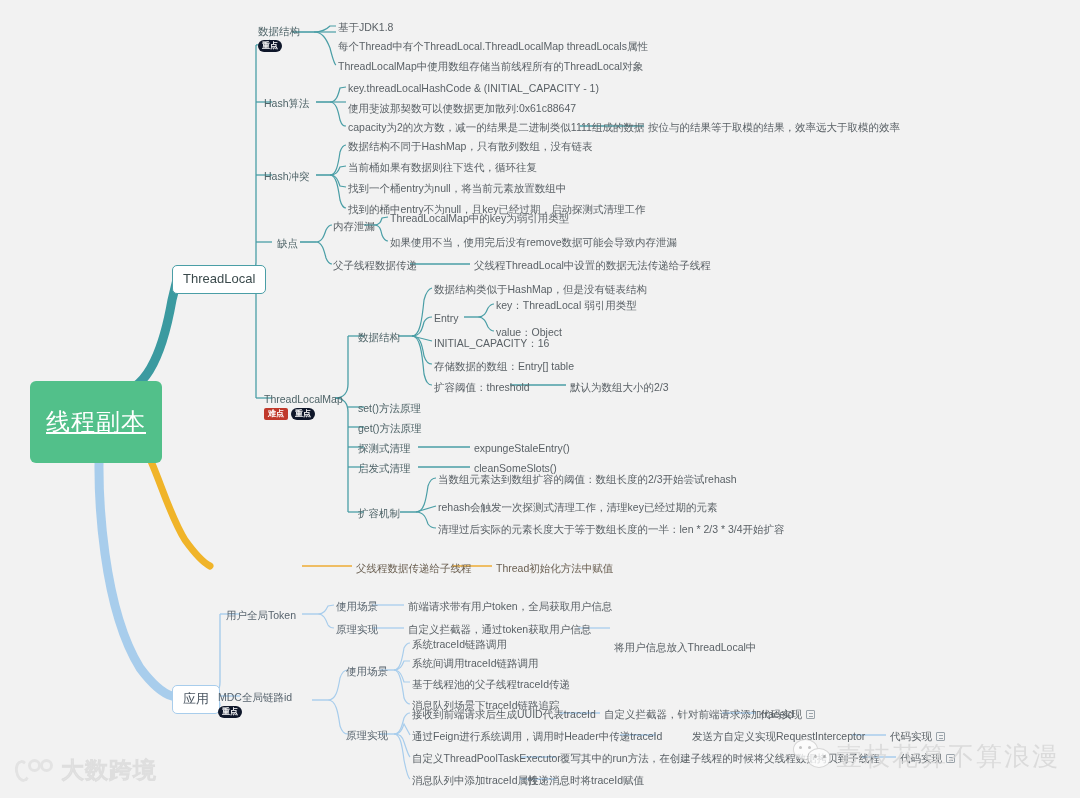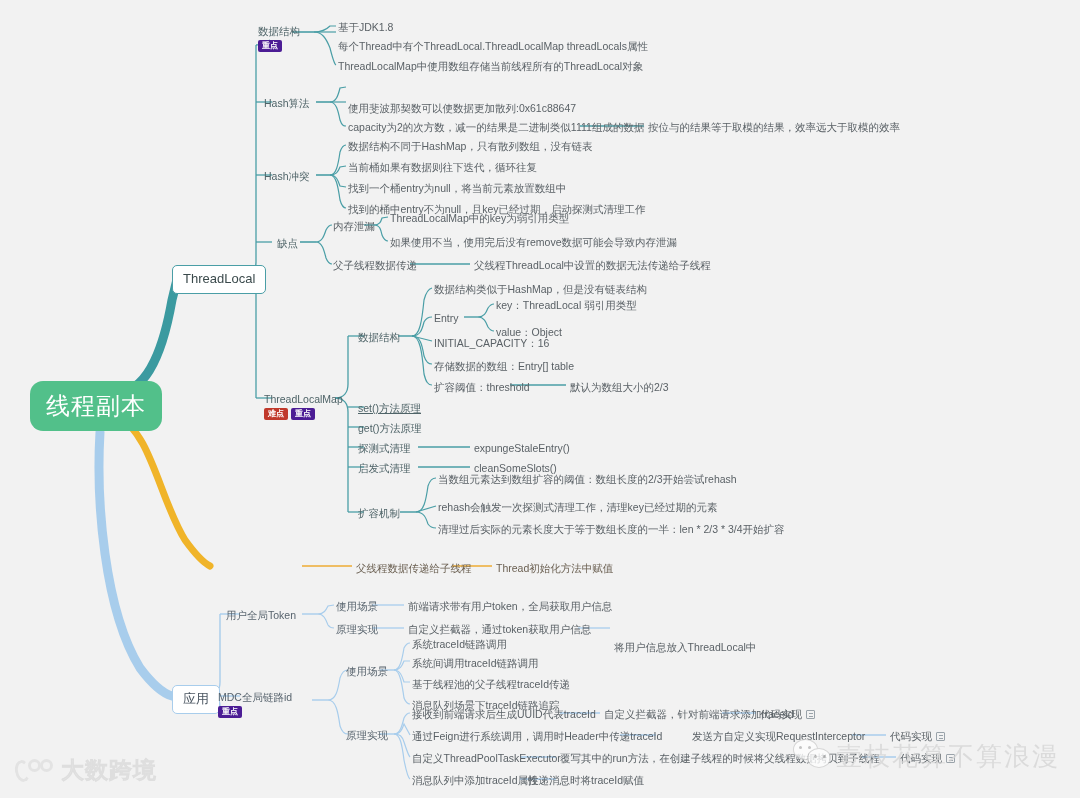--- a/index.html
+++ b/index.html
@@ -22,23 +22,24 @@
   .node {
     position: absolute;
     white-space: nowrap;
     line-height: 1.15;
   }
   
   .root {
     background: #52c08a;
     color: #ffffff;
     font-size: 24px;
-    padding: 11px 16px;
-    border-radius: 13px;
+    padding: 27px 16px;
+    border-radius: 6px;
     letter-spacing: 1px;
+    text-decoration: underline;
   }
   
   .l1 {
     font-size: 13px;
     padding: 6px 10px;
     border-radius: 5px;
     background: #ffffff;
     border: 1.4px solid #4aa3a8;
     color: #444;
   }
@@ -58,21 +59,21 @@
   .badges { margin-top: 2px; display: flex; gap: 3px; }
   .badge {
     display: inline-block;
     font-size: 8px;
     line-height: 1;
     padding: 2px 4px;
     border-radius: 2px;
     color: #fff;
     font-weight: bold;
   }
-  .badge.green { background: #4c1d95; }
+  .badge.green { background: #0f172a; border-radius: 6px; }
   .badge.red   { background: #c0392b; }
   
   .code-icon {
     display: inline-block;
     width: 9px; height: 9px;
     border: 1px solid #9aa3aa;
     border-radius: 1px;
     position: relative;
     margin-left: 4px;
     vertical-align: -1px;
@@ -262,20 +263,21 @@
     <div class="t teal">数据结构</div>
     <div class="badges">
       <span class="badge green">重点</span>
     </div>
   </div>
   <div class="node t" style="left:338px; top:20px;">基于JDK1.8</div>
   <div class="node t" style="left:338px; top:59px;">ThreadLocalMap中使用数组存储当前线程所有的ThreadLocal对象</div>
   <div class="node t" style="left:338px; top:39px;">每个Thread中有个ThreadLocal.ThreadLocalMap threadLocals属性</div>
 
   <div class="node t teal" style="left:264px; top:96px;">Hash算法</div>
+  <div class="node t" style="left:348px; top:81px;">key.threadLocalHashCode &amp; (INITIAL_CAPACITY - 1)</div>
   <div class="node t" style="left:348px; top:101px;">使用斐波那契数可以使数据更加散列:0x61c88647</div>
   <div class="node t" style="left:348px; top:120px;">capacity为2的次方数，减一的结果是二进制类似1111组成的数据</div>
   <div class="node t" style="left:648px; top:120px;">按位与的结果等于取模的结果，效率远大于取模的效率</div>
 
   <div class="node t teal" style="left:264px; top:169px;">Hash冲突</div>
   <div class="node t" style="left:348px; top:139px;">数据结构不同于HashMap，只有散列数组，没有链表</div>
   <div class="node t" style="left:348px; top:160px;">当前桶如果有数据则往下迭代，循环往复</div>
   <div class="node t" style="left:348px; top:181px;">找到一个桶entry为null，将当前元素放置数组中</div>
   <div class="node t" style="left:348px; top:202px;">找到的桶中entry不为null，且key已经过期，启动探测式清理工作</div>
 
@@ -297,21 +299,21 @@
   <div class="node t teal" style="left:358px; top:330px;">数据结构</div>
   <div class="node t" style="left:434px; top:282px;">数据结构类似于HashMap，但是没有链表结构</div>
   <div class="node t" style="left:434px; top:311px;">Entry</div>
   <div class="node t" style="left:496px; top:298px;">key：ThreadLocal 弱引用类型</div>
   <div class="node t" style="left:496px; top:325px;">value：Object</div>
   <div class="node t" style="left:434px; top:336px;">INITIAL_CAPACITY：16</div>
   <div class="node t" style="left:434px; top:359px;">存储数据的数组：Entry[] table</div>
   <div class="node t" style="left:434px; top:380px;">扩容阈值：threshold</div>
   <div class="node t" style="left:570px; top:380px;">默认为数组大小的2/3</div>
 
-  <div class="node t teal" style="left:358px; top:401px;text-decoration:underline;">set()方法原理</div>
+  <div class="node t teal" style="left:358px; top:401px;">set()方法原理</div>
   <div class="node t teal" style="left:358px; top:421px;">get()方法原理</div>
   <div class="node t teal" style="left:358px; top:441px;">探测式清理</div>
   <div class="node t" style="left:474px; top:441px;">expungeStaleEntry()</div>
   <div class="node t teal" style="left:358px; top:461px;">启发式清理</div>
   <div class="node t" style="left:474px; top:461px;">cleanSomeSlots()</div>
 
   <div class="node t teal" style="left:358px; top:506px;"></div>
   <div class="node t teal" style="left:358px; top:506px;">扩容机制</div>
   <div class="node t" style="left:438px; top:472px;">当数组元素达到数组扩容的阈值：数组长度的2/3开始尝试rehash</div>
   <div class="node t" style="left:438px; top:500px;">rehash会触发一次探测式清理工作，清理key已经过期的元素</div>

